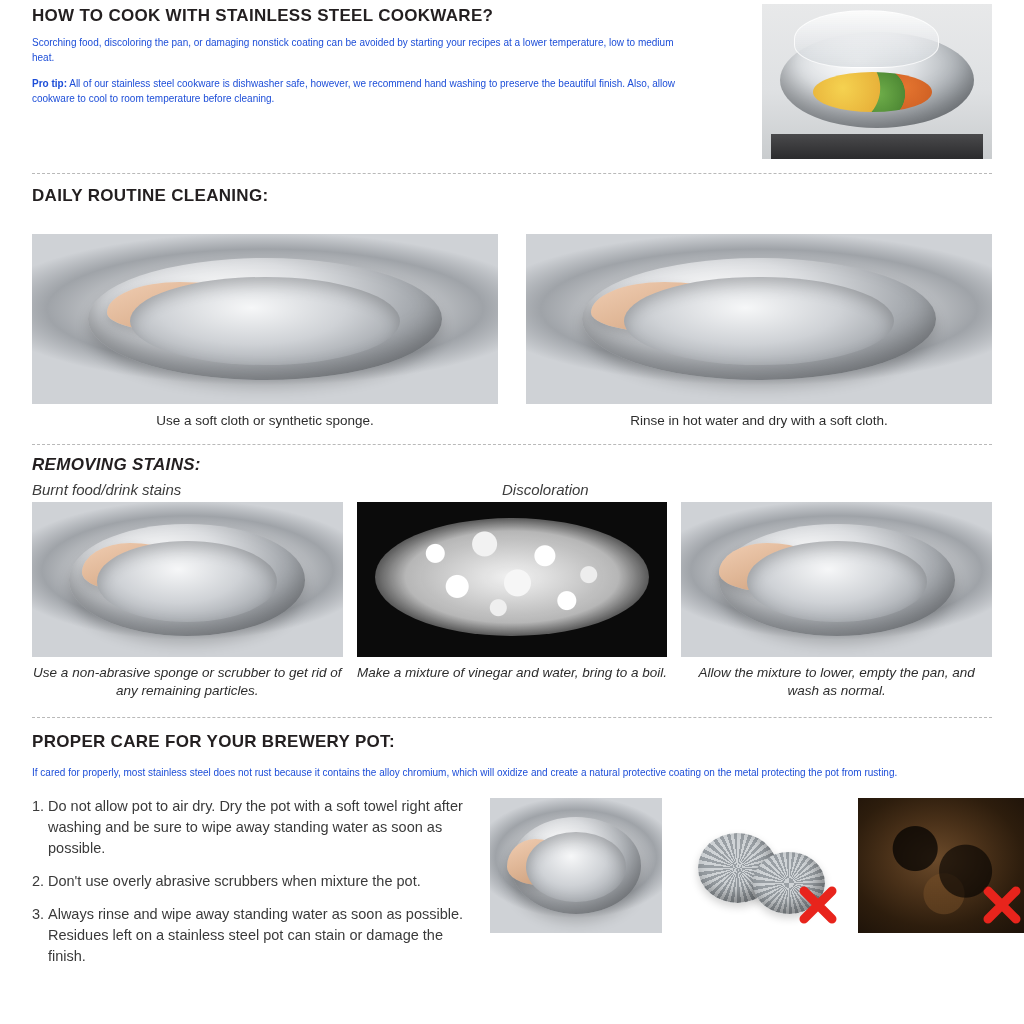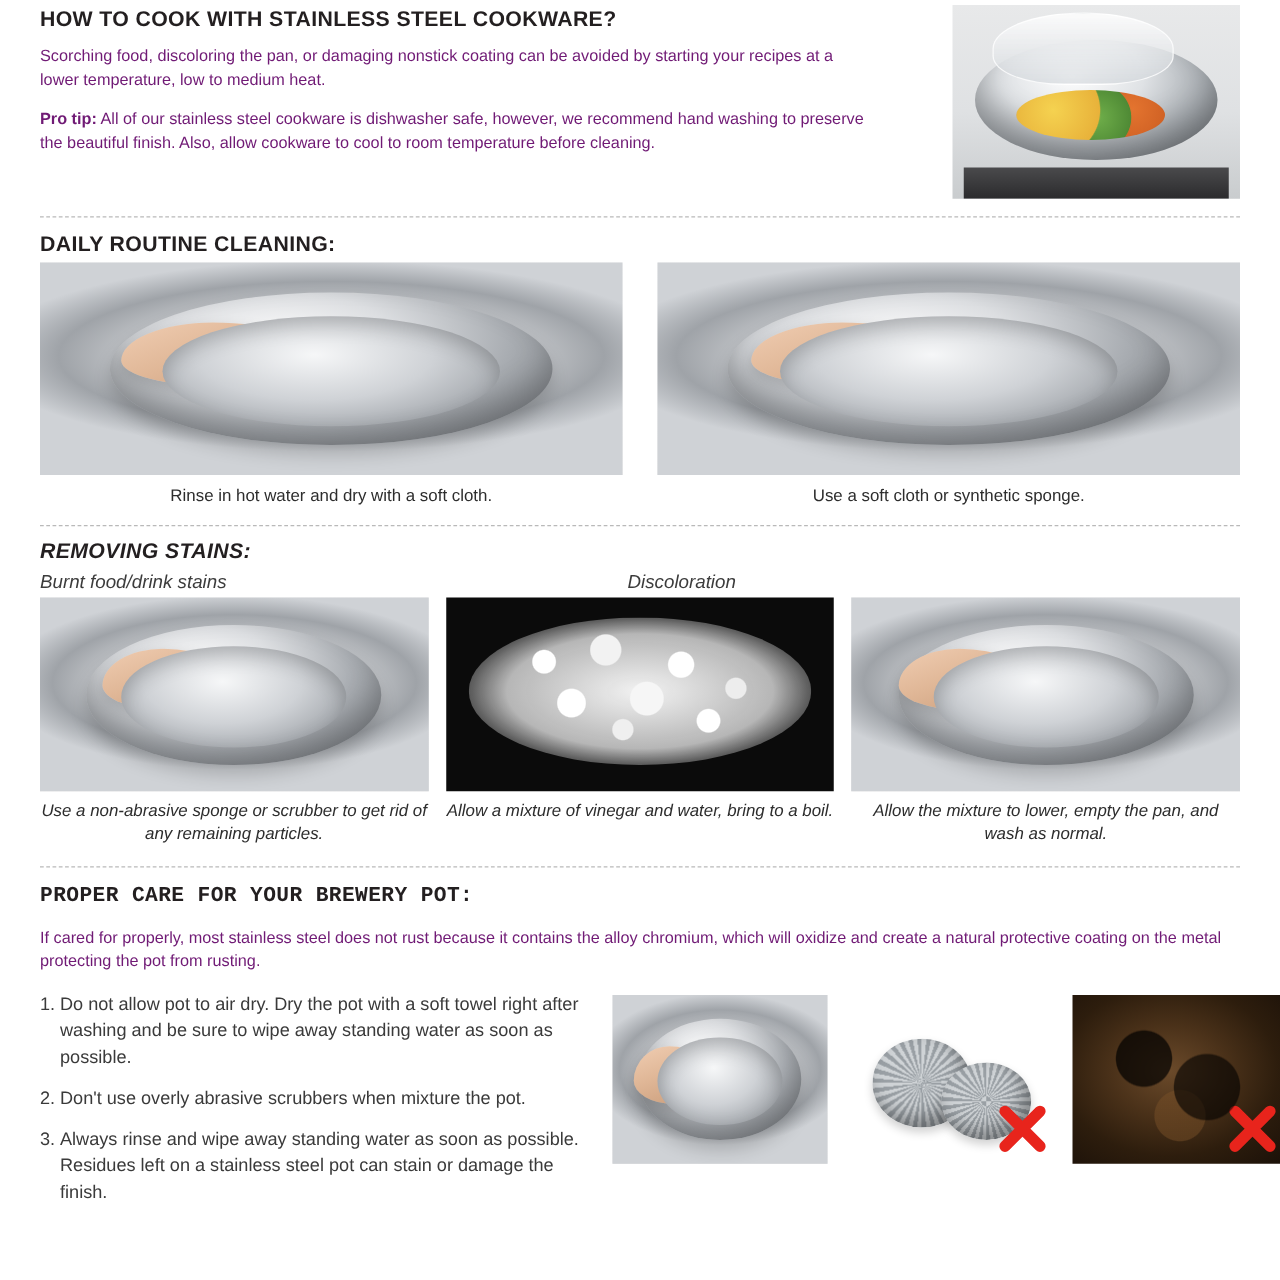--- a/index.html
+++ b/index.html
@@ -25,23 +25,23 @@
 
   
   .sec-title {
     font-size: 17px;
     font-weight: bold;
     letter-spacing: .3px;
     color: #231f20;
     text-transform: uppercase;
   }
   .para {
-    font-size: 13px;
+    font-size: 10px;
     line-height: 1.45;
-    color: #701a75;
+    color: #1d4ed8;
   }
   .caption {
     font-size: 13.5px;
     line-height: 1.35;
     text-align: center;
     color: #2d2d2d;
   }
   .sub-head {
     font-size: 15px;
     color: #3c3c3c;
@@ -239,21 +239,21 @@
     color: #e8241c;
     font-size: 40px;
     line-height: 44px;
     text-align: center;
     font-weight: bold;
   }
   .x-mark svg { display: block; }
 
   
   .sec2 { padding-top: 12px; }
-  .sec2 .sec-title { margin-bottom: 4px; }
+  .sec2 .sec-title { margin-bottom: 28px; }
   .row3 {
     display: flex;
     gap: 28px;
   }
   .cell { flex: 1 1 0; }
   .cell .photo { width: 100%; height: 170px; }
   .cell .caption { margin-top: 8px; }
 
   
   .sec3 { padding-top: 10px; font-style: italic; }
@@ -305,21 +305,21 @@
     top: 2%;
     width: 34%;
     height: 38%;
     background:
       linear-gradient(90deg, transparent 0 6%, #9aa86b 6% 16%, transparent 16% 22%, #c2452f 22% 32%, transparent 32% 40%, #4f6a35 40% 52%, transparent 52%);
     opacity: .9;
   }
 
   
   .sec4 { padding-top: 14px; }
-  .sec4 .sec-title { margin-bottom: 14px; font-family: Liberation Mono, monospace; }
+  .sec4 .sec-title { margin-bottom: 14px; }
   .sec4 .para { margin-bottom: 16px; }
   .sec4-body {
     display: flex;
     gap: 18px;
     align-items: flex-start;
   }
   .numlist {
     flex: 0 0 440px;
     margin: 0;
     padding: 0;
@@ -366,32 +366,32 @@
 
   <div class="divider" style="margin-top:14px;"></div>
 
   <div class="sec2">
     <div class="sec-title">DAILY ROUTINE CLEANING:</div>
     <div class="row3">
 
 
       <div class="cell">
         <div class="photo pan-photo">
+          <div class="hand" style="left:16%;top:28%;width:34%;height:30%;"></div>
+          <div class="sponge" style="left:42%;top:36%;width:16%;height:14%;"></div>
+        </div>
+        <div class="caption">Use a soft cloth or synthetic sponge.</div>
+      </div>
+
+      <div class="cell">
+        <div class="photo pan-photo">
           <div class="hand" style="left:14%;top:28%;width:34%;height:30%;"></div>
           <div class="cloth" style="left:40%;top:34%;width:24%;height:22%;"></div>
         </div>
         <div class="caption">Rinse in hot water and dry with a soft cloth.</div>
-      </div>
-
-      <div class="cell">
-        <div class="photo pan-photo">
-          <div class="hand" style="left:16%;top:28%;width:34%;height:30%;"></div>
-          <div class="sponge" style="left:42%;top:36%;width:16%;height:14%;"></div>
-        </div>
-        <div class="caption">Use a soft cloth or synthetic sponge.</div>
       </div>
 
     </div>
   </div>
 
   <div class="divider" style="margin-top:14px;"></div>
 
   <div class="sec3">
     <div class="sec-title">REMOVING STAINS:</div>
     <div class="sub-row">
@@ -404,21 +404,21 @@
       <div class="cell">
         <div class="photo pan-photo">
           <div class="hand" style="left:16%;top:26%;width:34%;height:32%;"></div>
           <div class="sponge" style="left:44%;top:32%;width:17%;height:16%;"></div>
         </div>
         <div class="caption">Use a non-abrasive sponge or scrubber to get rid of any remaining particles.</div>
       </div>
 
       <div class="cell">
         <div class="photo black-photo"></div>
-        <div class="caption">Allow a mixture of vinegar and water, bring to a boil.</div>
+        <div class="caption">Make a mixture of vinegar and water, bring to a boil.</div>
       </div>
 
       <div class="cell">
         <div class="photo pan-photo">
           <div class="hand" style="left:12%;top:26%;width:34%;height:32%;"></div>
           <div class="cloth" style="left:38%;top:32%;width:26%;height:24%;"></div>
         </div>
         <div class="caption">Allow the mixture to lower, empty the pan, and wash as normal.</div>
       </div>
 

